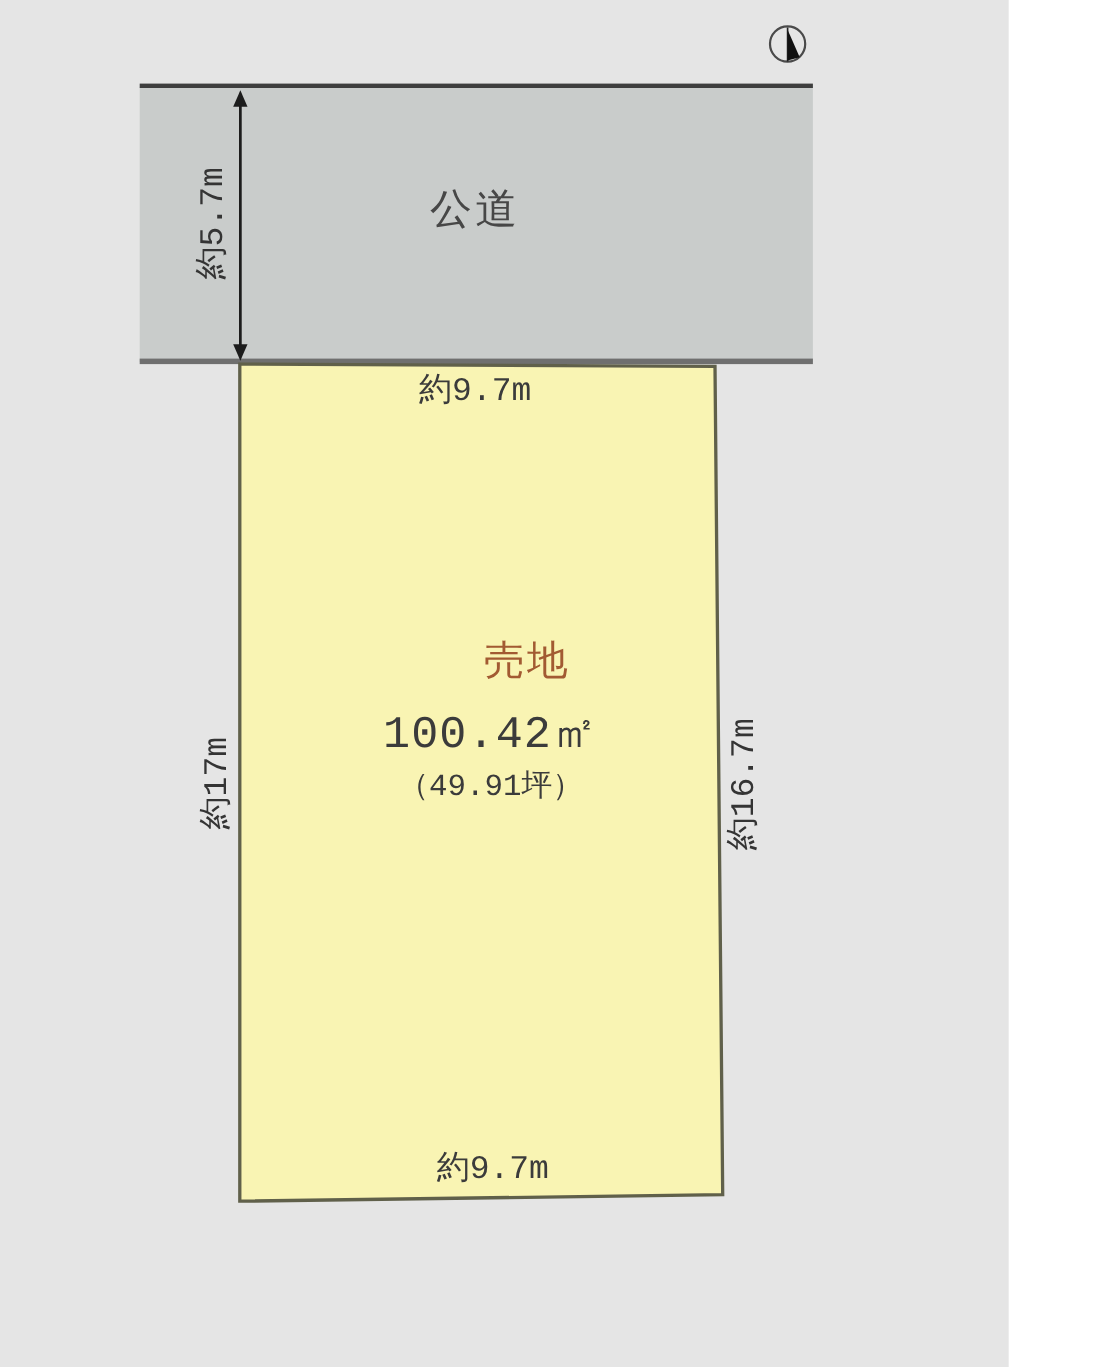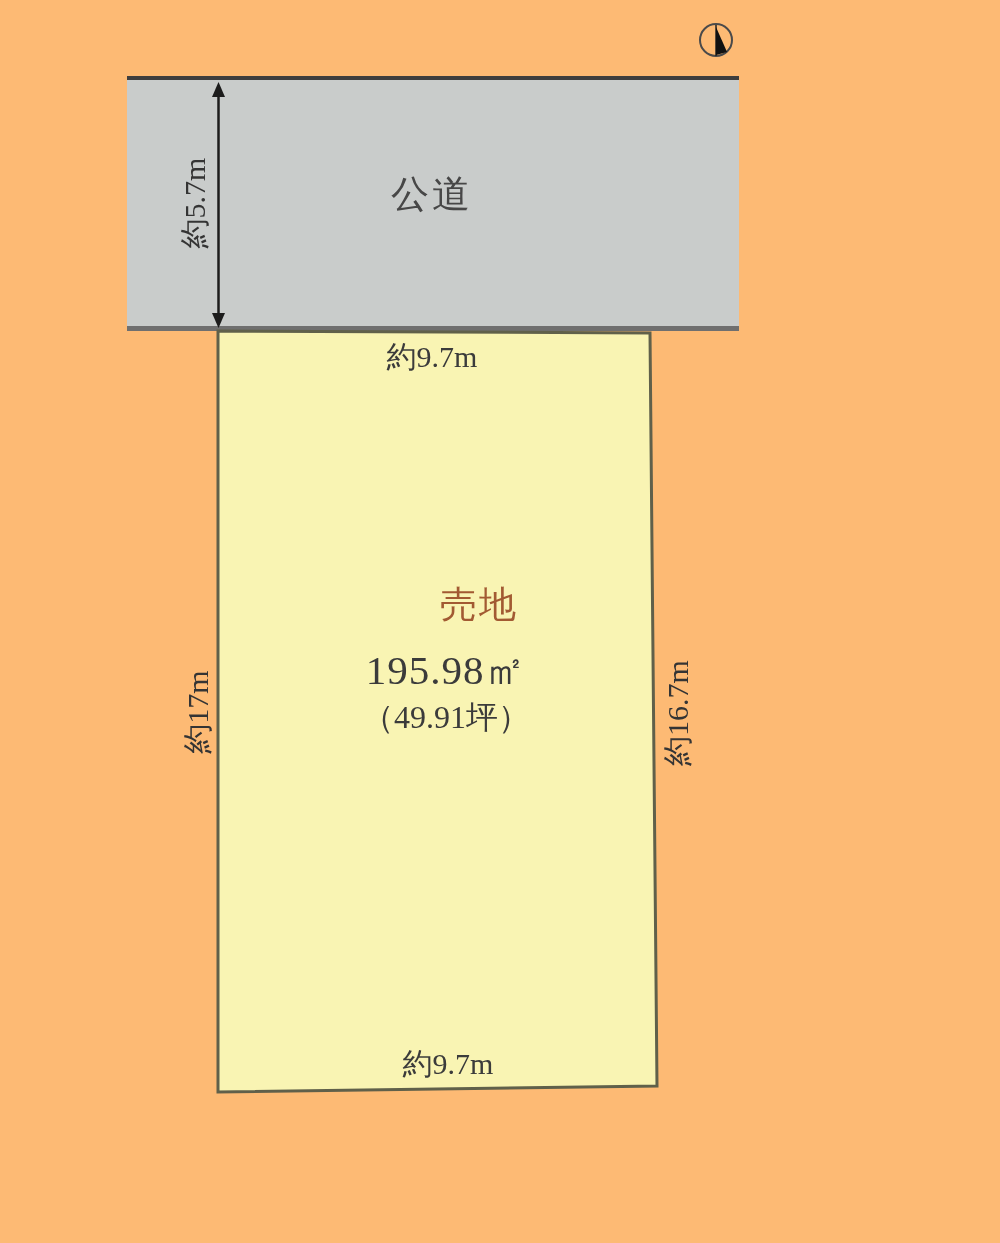--- a/index.html
+++ b/index.html
@@ -1,37 +1,37 @@
 <!DOCTYPE html>
 <html><head>
 <meta charset="utf-8">
 <style>
   html,body{margin:0;padding:0;background:#ffffff;}
   .canvas{
     position:relative;
-    width:1000px;height:1243px;
-    background:#fdba74;
-    font-family:Liberation Serif, serif;
+    width:917px;height:1243px;
+    background:#e5e5e5;
+    font-family:Liberation Mono, monospace;
     overflow:hidden;
   }
   .layer{position:absolute;left:0;top:0;}
   .lbl{
     position:absolute;
     white-space:nowrap;
     transform:translate(-50%,-50%);
     color:#3b3b3b;
     line-height:1;
   }
   .lbl.rot{transform:translate(-50%,-50%) rotate(-90deg);}
   .road-label{font-size:38px;letter-spacing:3px;color:#474747;}
   .dim{font-size:30px;color:#343434;}
   .dim-h{font-size:30px;color:#3b3b3b;}
   .sale{font-size:37px;letter-spacing:2px;}
   .area1{font-size:41px;letter-spacing:1px;}
-  .area2{font-size:32px;}
+  .area2{font-size:28px;}
 </style>
 </head>
 <body>
 
 <div class="canvas">
 
   <svg class="layer" width="1000" height="1243" viewBox="0 0 1000 1243">
 
     <rect x="127" y="79" width="612" height="250" fill="#c9cccb"></rect>
     <rect x="127" y="76" width="612" height="4" fill="#3e3e3e"></rect>
@@ -53,21 +53,21 @@
   </svg>
 
   <span class="lbl road-label" style="left:432px;top:194px;">公道</span>
 
   <span class="lbl rot dim" style="left:195px;top:203px;">約5.7m</span>
 
   <span class="lbl dim-h" style="left:432px;top:357px;">約9.7m</span>
 
   <span class="lbl sale" style="left: 447px; top: 604px; color: rgb(162, 90, 50); margin-left: 32px;">売地</span>
 
-  <span class="lbl area1" style="left:446px;top:670px;">195.98㎡</span>
+  <span class="lbl area1" style="left:446px;top:670px;">100.42㎡</span>
 
   <span class="lbl area2" style="left:446px;top:717px;">（49.91坪）</span>
 
   <span class="lbl rot dim" style="left:198px;top:712px;">約17m</span>
 
   <span class="lbl rot dim" style="left:678px;top:713px;">約16.7m</span>
 
   <span class="lbl dim-h" style="left:448px;top:1064px;">約9.7m</span>
 
 </div>

